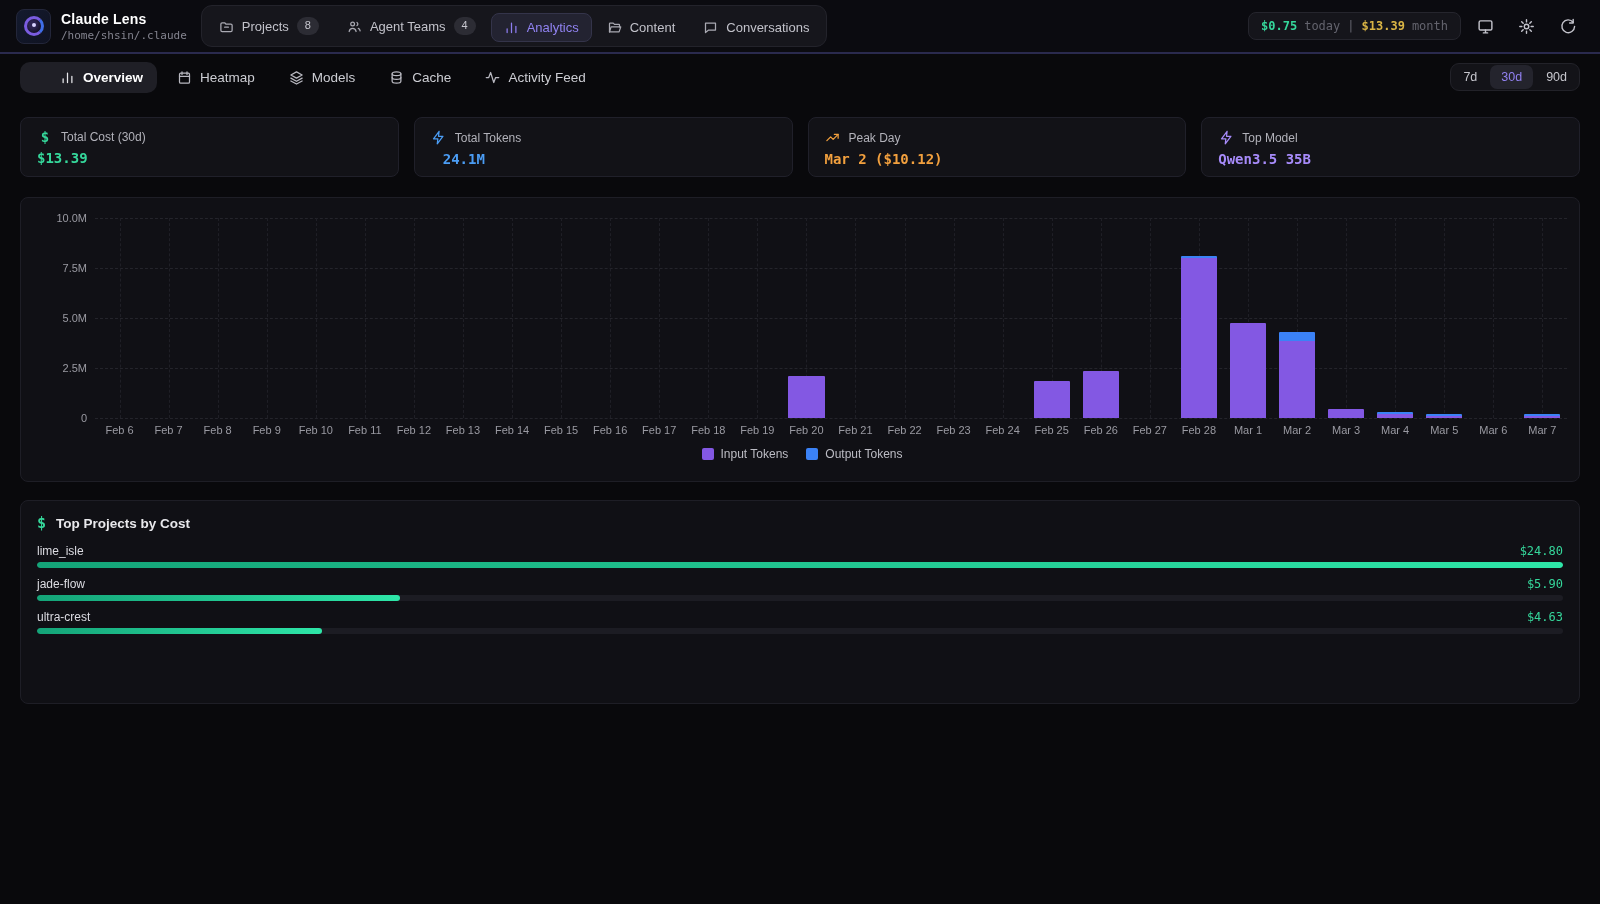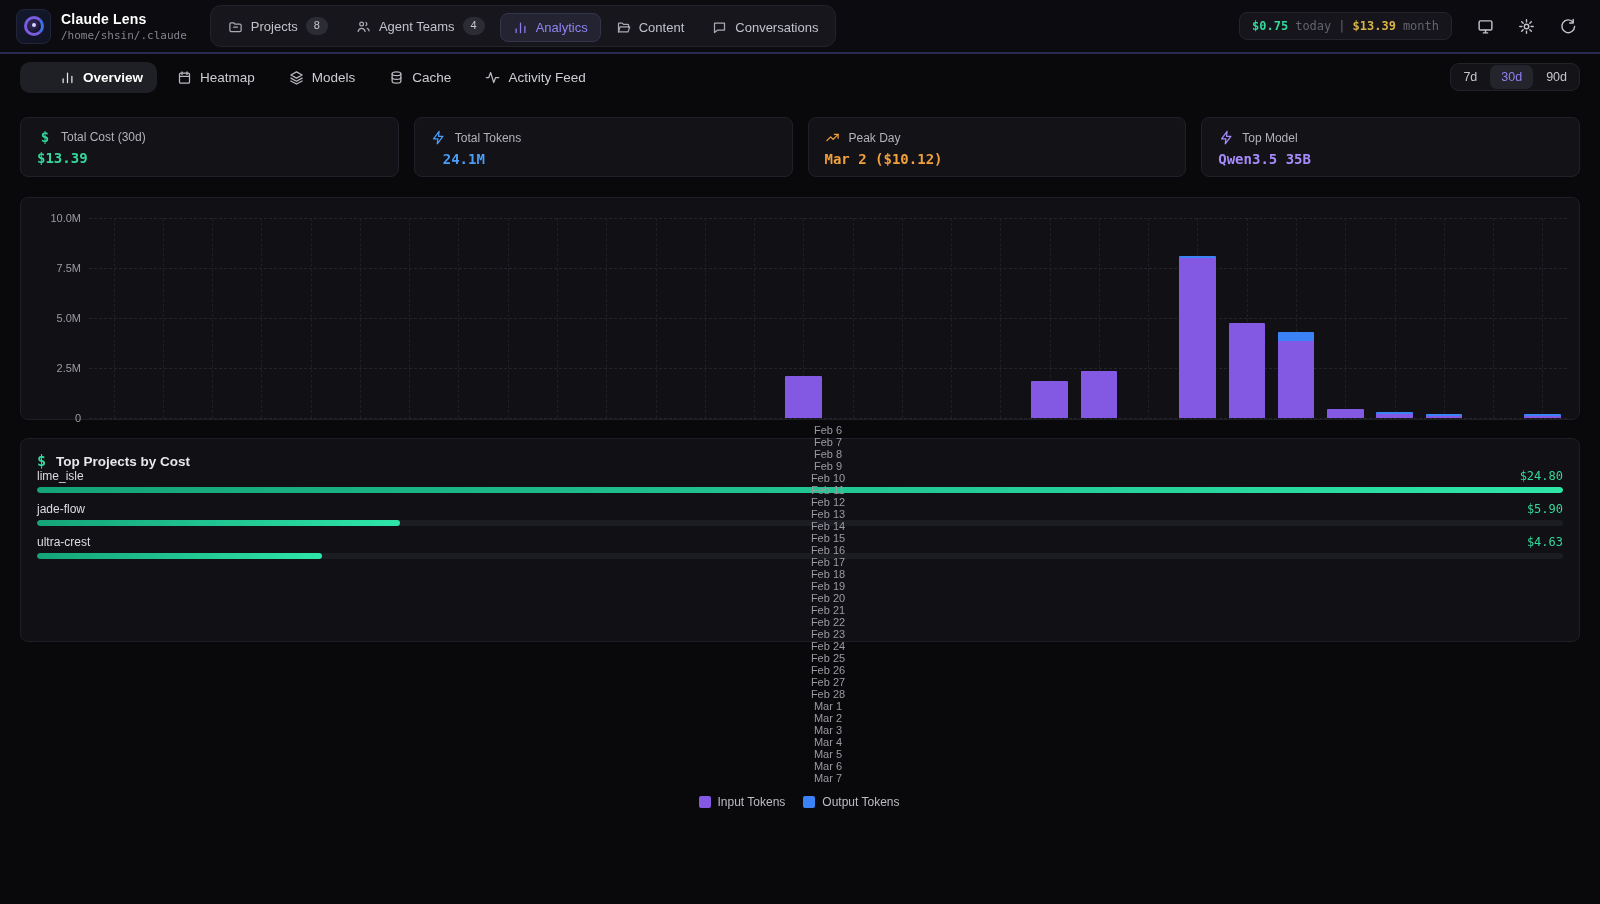--- a/index.html
+++ b/index.html
@@ -8,21 +8,21 @@
     background:#09090c;
     font-family:"Liberation Sans", sans-serif;
     color:#e8e8ec;
     font-size:13px;
   }
   .mono { font-family:"DejaVu Sans Mono", monospace; }
 
   
   .topbar {
     height:54px; display:flex; align-items:center;
-    padding:0 16px; gap:19px;
+    padding:0 16px; gap:10px;
     background:#0b0b10;
     border-bottom:2px solid #2a2a4e;
   }
   .brand { display:flex; align-items:center; gap:10px; }
   .logo {
     width:35px; height:35px; border-radius:8px;
     background:linear-gradient(135deg,#131a2e,#101322);
     border:1px solid #23263a;
     display:flex; align-items:center; justify-content:center;
   }
@@ -90,47 +90,47 @@
   }
   .stat-head { display:flex; align-items:center; gap:8px; }
   .stat-label { color:#b2b2ba; font-size:12px; }
   .stat-value { margin-top:6px; font-family:"DejaVu Sans Mono", monospace; font-size:14px; font-weight:bold; }
   .stat-icon { display:flex; width:16px; justify-content:center; }
   .dollar-glyph { font-family:"DejaVu Sans Mono", monospace; font-size:14px; font-weight:bold; line-height:1; }
 
   
   .chart-card {
     margin:20px 20px 0; background:#101015; border:1px solid #1e1e26;
-    border-radius:8px; padding:20px 12px 10px 10px; height:223px;
+    border-radius:8px; padding:20px 12px 10px 16px; height:285px;
   }
   .chart-wrap { display:flex; }
   .y-axis { width:58px; position:relative; height:200px; flex:none; }
   .y-tick { position:absolute; right:8px; transform:translateY(-50%); font-size:11px; color:#9a9aa2; }
   .plot { flex:1; position:relative; height:200px; }
   .grid-h { position:absolute; left:0; right:0; border-top:1px dashed #24242b; }
   .cols { position:absolute; inset:0; display:flex; }
   .col { flex:1; position:relative; display:flex; align-items:flex-end; justify-content:center; }
   .vline { position:absolute; left:50%; top:0; bottom:0; border-left:1px dashed #1f1f26; }
   .bar { width:74%; max-width:38px; display:flex; flex-direction:column-reverse; position:relative; z-index:2; }
   .seg { width:100%; }
   .seg:last-child { border-radius:1px 1px 0 0; }
-  .x-axis { display:flex; margin-left:58px; margin-top:6px;flex-direction:column; }
+  .x-axis { display:flex; margin-left:58px; margin-top:6px; }
   .x-label { flex:1; text-align:center; font-size:11px; color:#9a9aa2; white-space:nowrap; }
   .legend { display:flex; justify-content:center; gap:18px; margin-top:11px; }
   .legend-item { display:flex; align-items:center; gap:7px; font-size:12px; color:#bcbcc4; }
   .swatch { width:12px; height:12px; border-radius:2px; }
 
   
   .projects-card {
     margin:18px 20px 0; background:#101015; border:1px solid #1e1e26;
     border-radius:8px; padding:15px 16px 16px; height:204px;
   }
   .projects-head { display:flex; align-items:center; gap:10px; }
   .projects-title { color:#e8e8ec; font-size:13.5px; font-weight:bold; }
-  .proj-rows { }
+  .proj-rows { margin-top:13px; }
   .proj-row { margin-bottom:9px; }
   .proj-line { display:flex; align-items:baseline; justify-content:space-between; }
   .proj-name { font-size:12px; color:#dcdce2; }
   .proj-value { font-family:"DejaVu Sans Mono", monospace; font-size:12px; color:#35d79b; }
   .proj-track { margin-top:4px; height:6px; background:#1c1c23; border-radius:3px; overflow:hidden; }
   .proj-fill { height:100%; border-radius:3px; background:linear-gradient(90deg,#14a478,#2ee6a8); }
 
   svg { display:block; }
 </style>
 </head>

